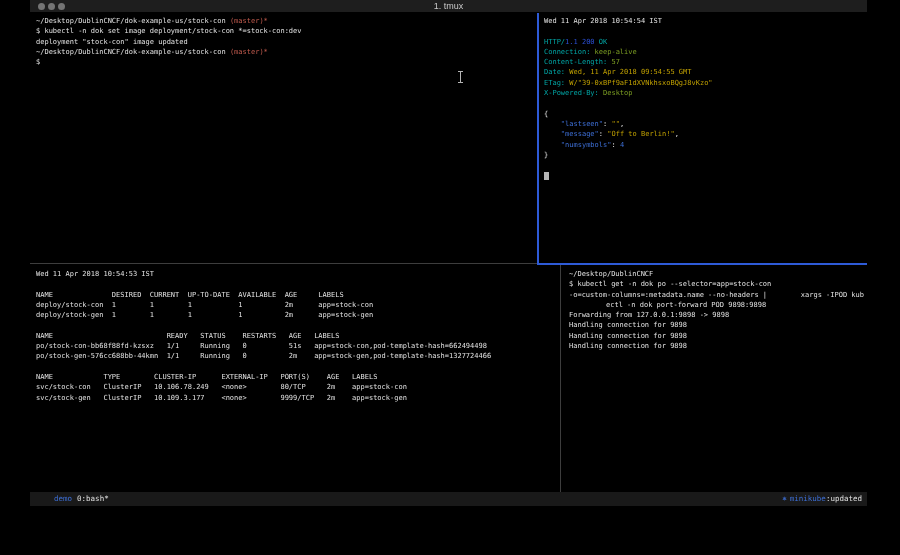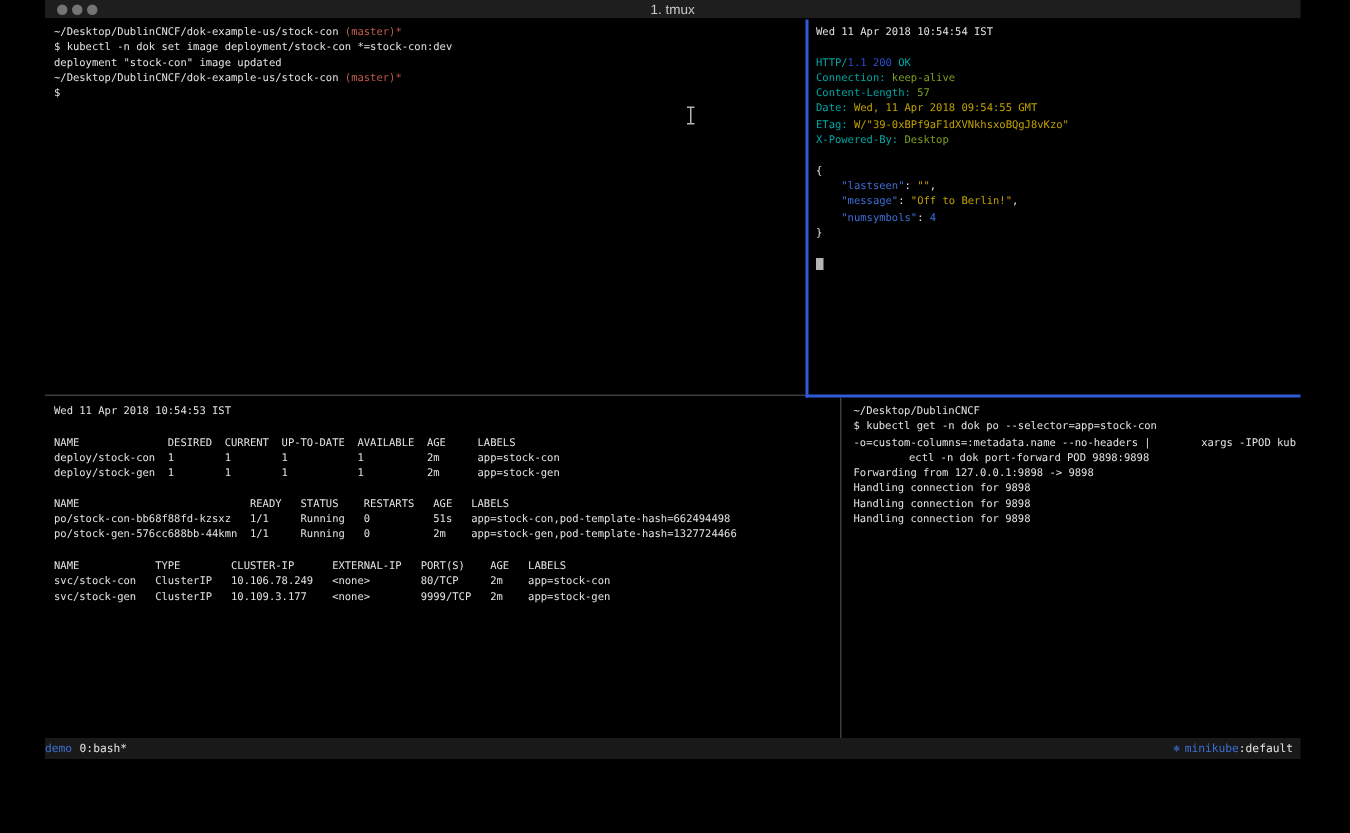--- a/index.html
+++ b/index.html
@@ -33,21 +33,21 @@
   .block-cursor { background:var(--cursor_gray); display:inline-block; width:5px; height:8px; vertical-align:middle; }
 
   .ibeam { position:absolute; left:428px; top:58px; width:5px; height:12px; }
   .ibeam span { position:absolute; background:var(--cursor_gray); }
   .ib-top { left:0; top:0; width:5px; height:1px; }
   .ib-bot { left:0; bottom:0; width:5px; height:1px; }
   .ib-mid { left:2px; top:1px; bottom:1px; width:1px; }
 
   .statusbar { position:absolute; left:0; top:492px; width:837px; height:14px;
                background:var(--statusbar_bg); font-size:7.5px; line-height:14px; }
-  .status-left  { position:absolute; left:0; top:0; }
+  .status-left  { position:absolute; left:24px; top:0; }
   .status-right { position:absolute; right:5px; top:0; }
   .sess  { color:var(--blue); margin-right:5px; }
   .winlabel { color:var(--fg); }
   .kicon, .kctx { color:var(--blue); }
   .kicon { margin-right:3px; }
   .kns { color:var(--fg); }
 </style>
 </head>
 <body>
 
@@ -126,18 +126,18 @@
         <span class="ib-mid"></span>
         <span class="ib-bot"></span>
       </div>
     </div>
 
     <div class="statusbar">
       <div class="status-left">
         <span class="sess">demo</span><span class="winlabel">0:bash*</span>
       </div>
       <div class="status-right">
-        <span class="kicon">⎈</span><span class="kctx">minikube</span><span class="kns">:default</span>
+        <span class="kicon">⎈</span><span class="kctx">minikube</span><span class="kns">:updated</span>
       </div>
     </div>
 
   </div>
 </div>
 
 </body></html>

